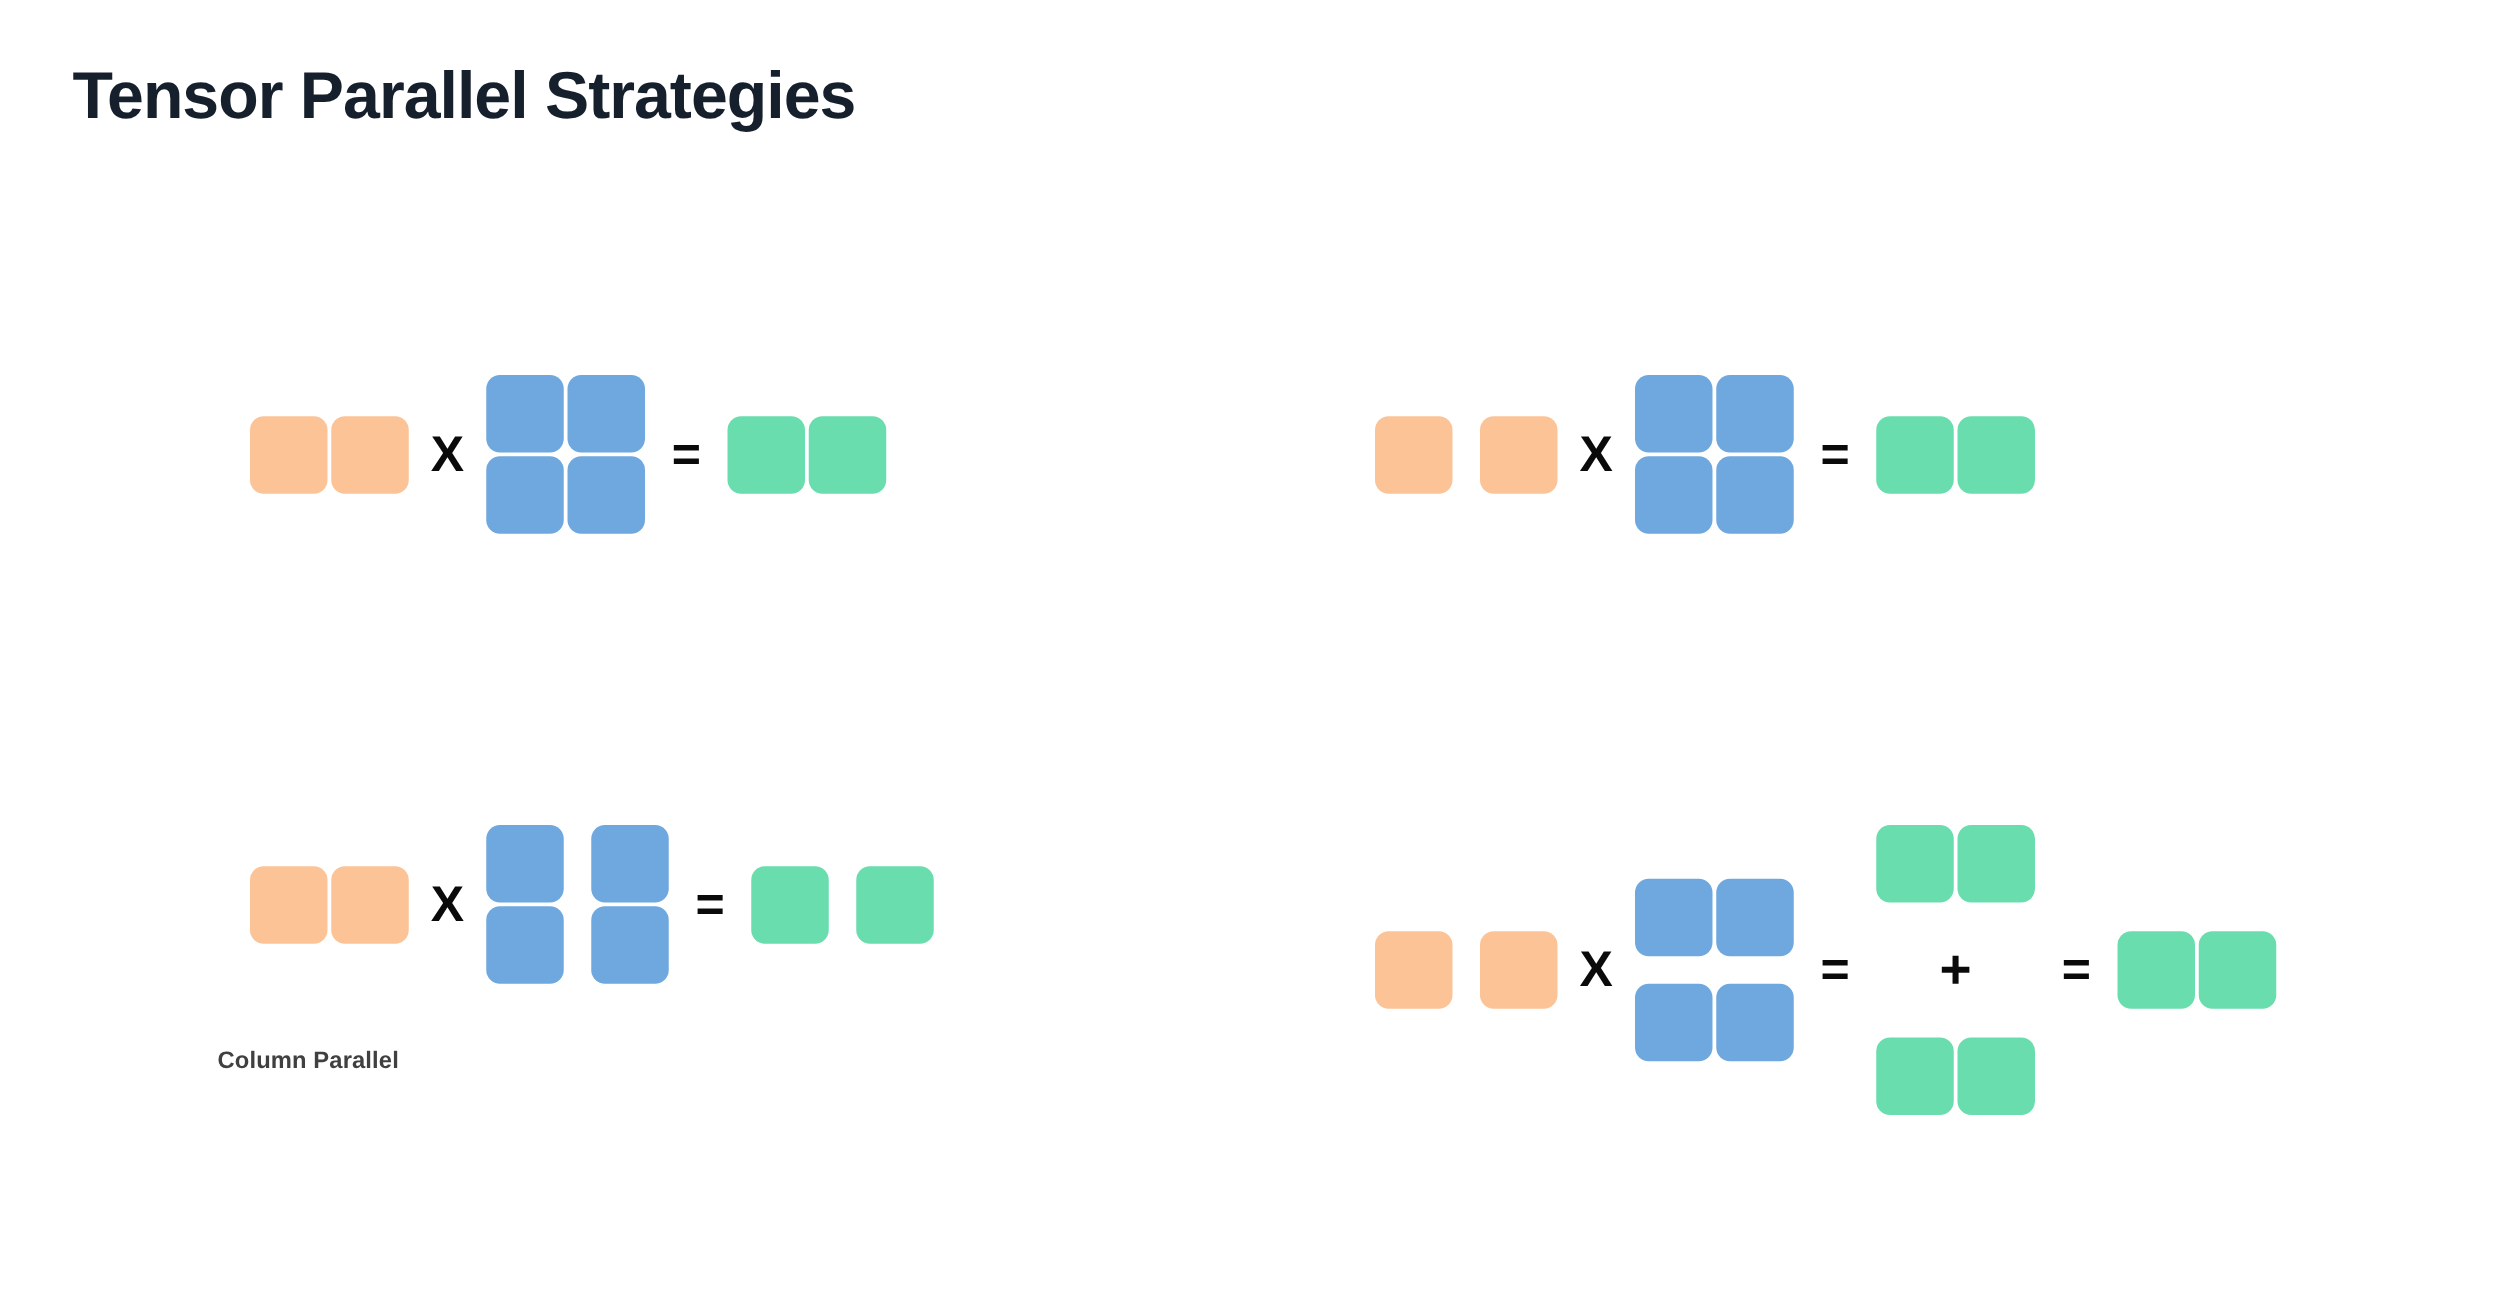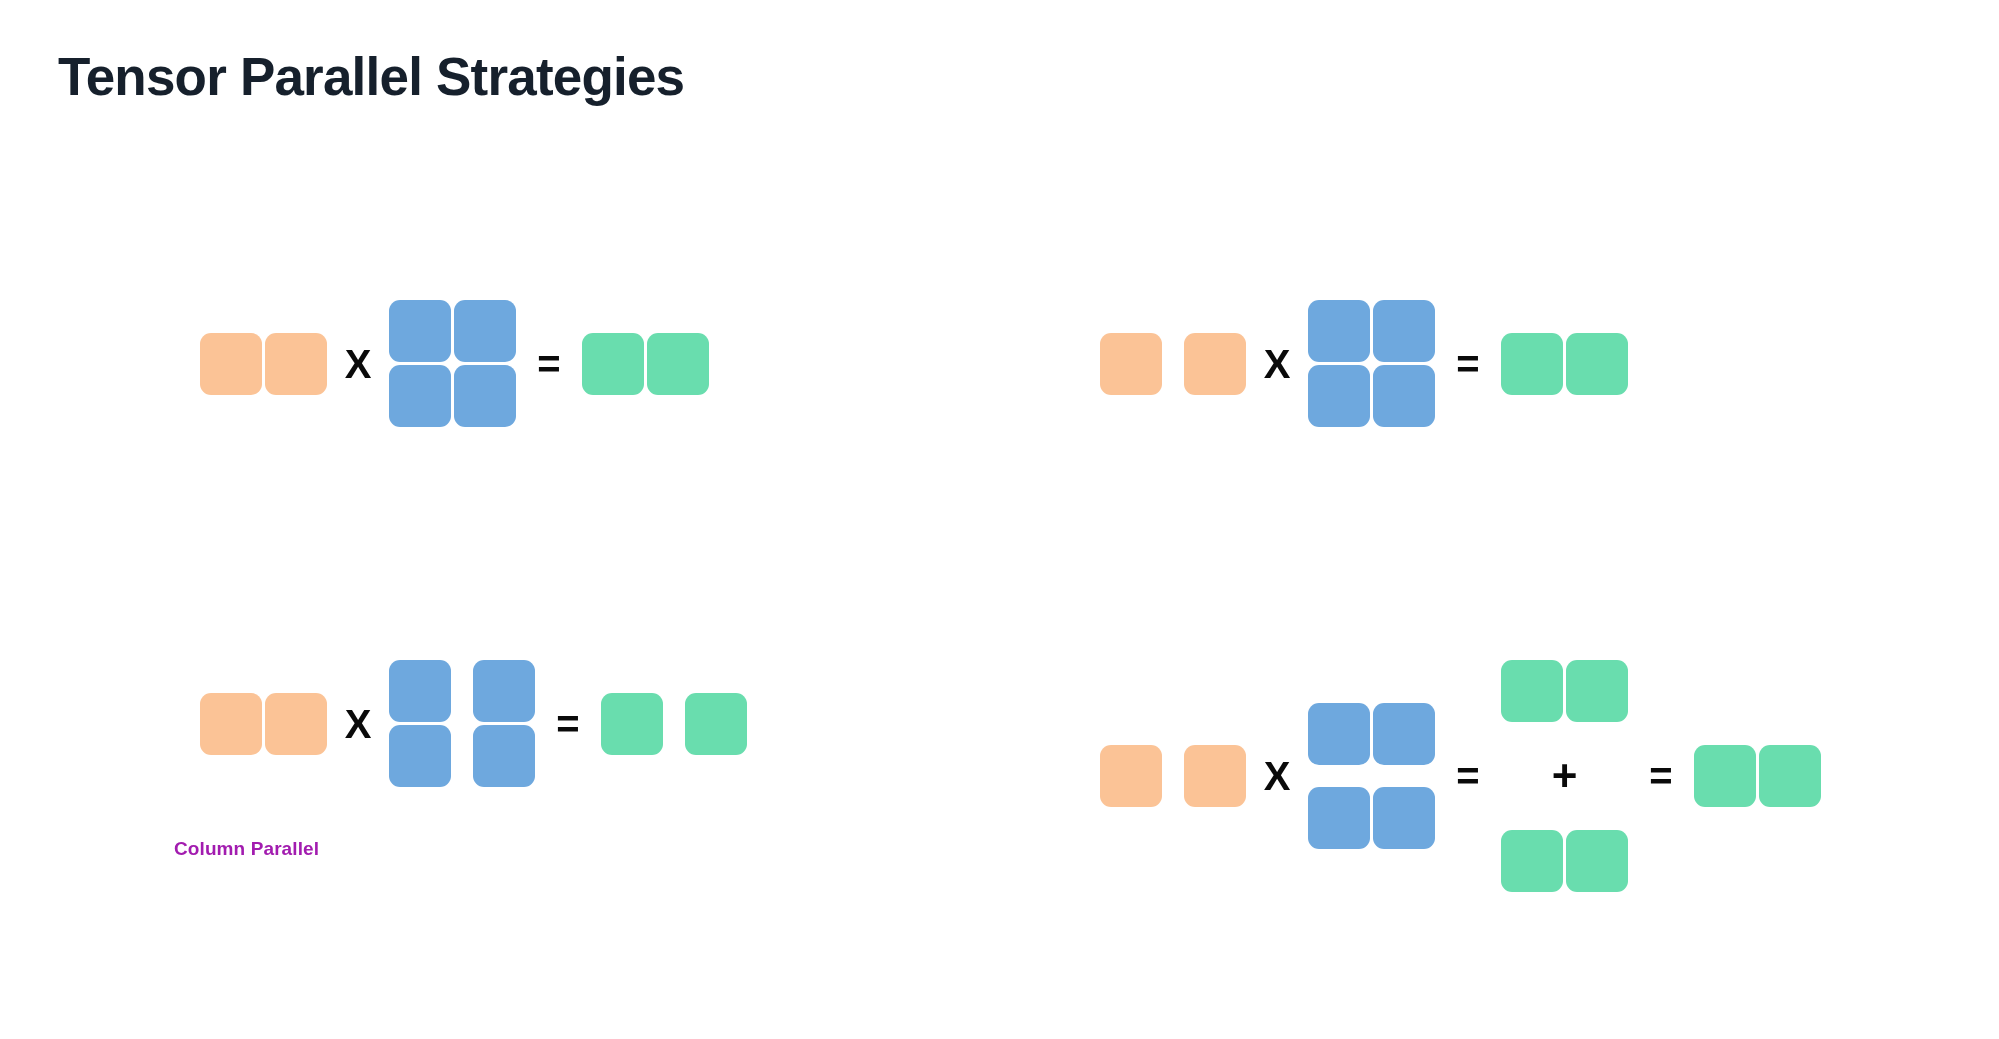--- a/index.html
+++ b/index.html
@@ -173,21 +173,21 @@
     <div class="operator op-equals" style="color: rgb(10, 10, 10);">=</div>
 
     <div class="matrix vgap-tight">
       <div class="matrix-line gap-wide">
         <div class="cell green" style="background: rgb(105, 221, 174);"></div>
         <div class="cell green" style="background: rgb(105, 221, 174);"></div>
       </div>
     </div>
   </div>
 
-  <div class="section-label" id="label-column-parallel" style="color: #a21caf;">Column Parallel</div>
+  <div class="section-label" id="label-column-parallel" style="color: #404040;">Column Parallel</div>
 </div>
 
 <div class="panel" id="panel-row-parallel">
 
   <div class="equation-row" id="eq-row-top">
 
     <div class="matrix vgap-tight">
       <div class="matrix-line gap-wide">
         <div class="cell orange" style="background: rgb(251, 195, 150);"></div>
         <div class="cell orange" style="background: rgb(251, 195, 150);"></div>

